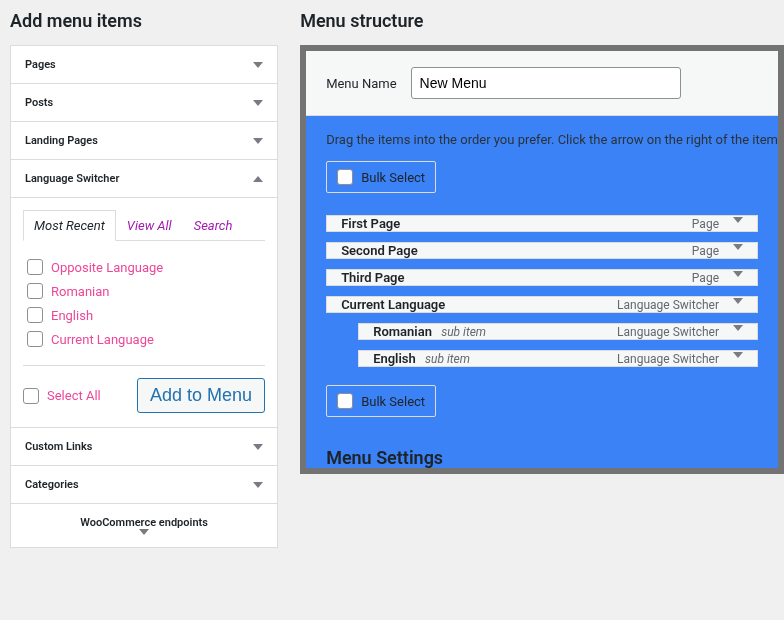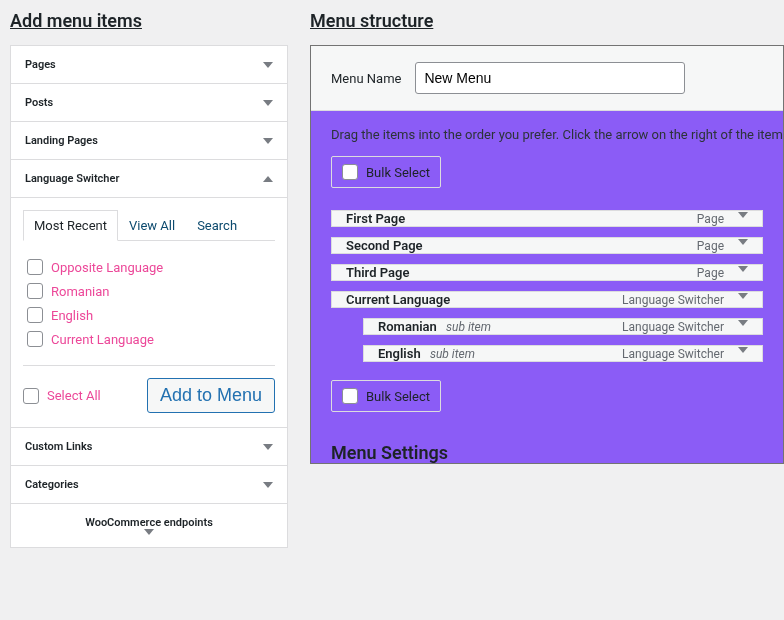--- a/index.html
+++ b/index.html
@@ -14,21 +14,21 @@
     overflow: hidden;
   }
   .left-col { width: 300px; padding: 10px 12px 10px 10px; }
   .right-col { flex: 1; padding: 10px 0 10px 10px; background: #f0f0f1; }
   h2 {
     font-size: 18px;
     font-weight: 400;
     margin-bottom: 14px;
     color: #1d2327;
   }
-  .h2-bold { font-weight: 600; text-decoration: underline; }
+  .h2-bold { font-weight: 600; }
   .accordion {
     border: 1px solid #dcdcde;
     background: #fff;
   }
   .acc-head {
     display: flex;
     align-items: center;
     justify-content: space-between;
     padding: 12px 14px;
     font-size: 11px;
@@ -49,25 +49,26 @@
   .tri.up { border-bottom: 6px solid #787c82; }
   .acc-body {
     padding: 12px 12px 14px;
     border-bottom: 1px solid #dcdcde;
   }
   .tabs {
     display: flex;
     gap: 0;
     margin-bottom: 12px;
     border-bottom: 1px solid #dcdcde;
+    font-style: italic;
   }
   .tab {
     padding: 7px 10px;
     font-size: 13px;
-    color: #0c4a6e;
+    color: #a21caf;
     cursor: pointer;
     border: 1px solid transparent;
     border-bottom: none;
     margin-bottom: -1px;
     background: transparent;
   }
   .tab.active {
     color: #1d2327;
     border-color: #dcdcde;
     border-bottom: 1px solid #fff;
@@ -104,22 +105,22 @@
   .btn {
     border: 1px solid #2271b1;
     color: #2271b1;
     background: #f6f7f7;
     padding: 6px 12px;
     border-radius: 3px;
     font-size: 18px;
     cursor: pointer;
   }
   .right-inner {
-    border: 1px solid #737373;
-    background: #8b5cf6;
+    border: 6px solid #737373;
+    background: #3b82f6;
   }
   .name-row {
     display: flex;
     align-items: center;
     gap: 14px;
     padding: 16px 20px;
     border-bottom: 1px solid #dcdcde;
     background: #f6f7f7;
   }
   .name-row label {

